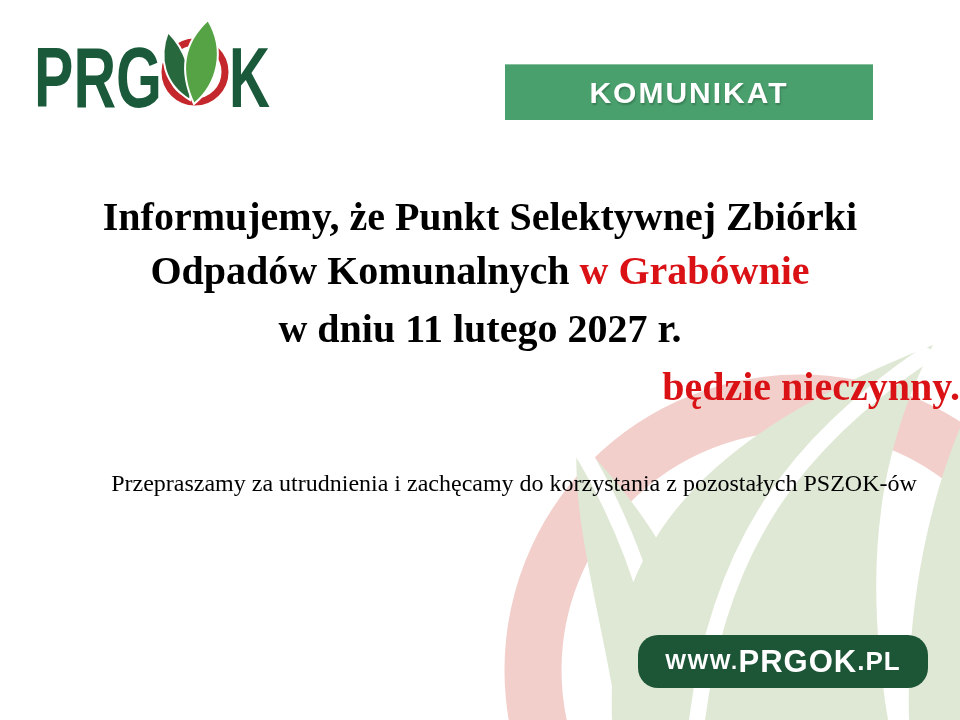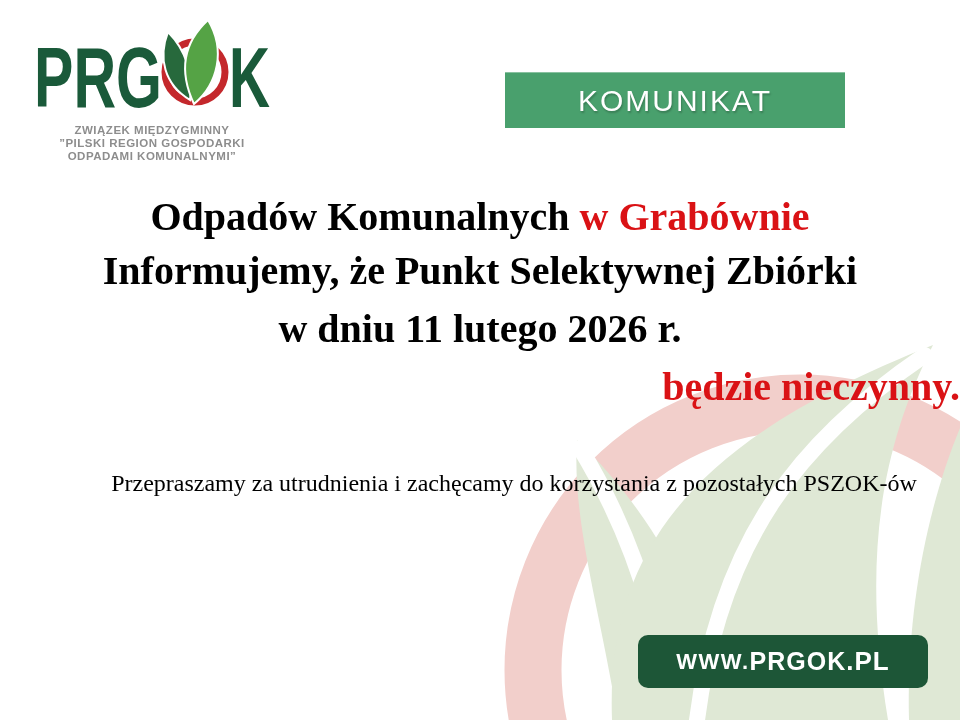--- a/index.html
+++ b/index.html
@@ -7,49 +7,49 @@
        font-family:"Liberation Sans", sans-serif;}
   .stage{position:absolute;inset:0;width:960px;height:720px;overflow:hidden;}
 
   
   .watermark{position:absolute;left:0;top:0;width:960px;height:720px;z-index:0;}
   .wm-ring{fill:none;stroke:var(--watermark_pink,#f2cfcb);stroke-width:57;}
   .wm-leaf{fill:var(--watermark_green,#dfe8d5);}
   .wm-vein{fill:none;stroke:#ffffff;stroke-width:16;stroke-linecap:round;}
 
   
-  .logo{position:absolute;left:26px;top:12px;width:252px;text-align:center;z-index:2;}
+  .logo{position:absolute;left:26px;top:12px;width:252px;z-index:2;}
   .logo-mark{display:block;margin:0 auto;}
   .logo-text{fill:var(--logo_green,#1a5a3a);font-family:"Liberation Sans",sans-serif;font-weight:bold;font-size:86px;}
   .logo-ring{fill:none;stroke:var(--logo_red,#c4282c);stroke-width:7;}
   .leaf-dark{fill:var(--leaf_dark,#27693c);stroke:#ffffff;stroke-width:2;}
   .leaf-bright{fill:var(--leaf_bright,#55a345);stroke:#ffffff;stroke-width:2;}
   .org{margin-top:2px;color:var(--org_gray,#8d8d8d);font-weight:bold;font-size:11.5px;
        line-height:13px;letter-spacing:0.5px;}
 
   
-  .komunikat{position:absolute;left:505px;top:72px;width:340px;height:55px;z-index:2;
-             background:var(--banner_green,#49a06d);color:#ffffff;font-size:30px;font-weight:normal;
+  .komunikat{position:absolute;left:505px;top:64px;width:368px;height:55px;z-index:2;
+             background:var(--banner_green,#49a06d);color:#ffffff;font-size:30px;font-weight:bold;
              letter-spacing:2px;display:flex;align-items:center;justify-content:center;
              text-shadow:1px 2px 2px rgba(0,0,0,0.22);border-top:1px solid rgba(255,255,255,.35);}
   .h-line{font-family:"Liberation Serif", serif;font-weight:bold;font-size:40px;line-height:54px;
           text-align:center;color:#000;width:960px;}
   .heading{position:absolute;top:190px;left:0;z-index:1;}
   .red{color:var(--text_red,#da1215);}
   .date-line{position:absolute;top:302px;left:0;z-index:1;}
   .status-line{position:absolute;top:360px;left:0;z-index:1;text-align:right;}
   .note-line{position:absolute;top:466px;left:0;width:960px;z-index:1;text-align:center;
              font-family:"Liberation Serif", serif;font-size:24px;line-height:34px;color:#000;padding-left:34px;}
 
   
   .url-banner{position:absolute;left:638px;top:635px;width:290px;height:53px;z-index:2;
-              background:var(--footer_green,#1d5637);border-radius:10px;color:#ffffff;
+              background:var(--footer_green,#1d5637);border-radius:20px;color:#ffffff;
               display:flex;align-items:center;justify-content:center;font-weight:bold;cursor:pointer;}
   .url-www{font-size:22px;letter-spacing:1.5px;}
-  .url-name{font-size:25px;letter-spacing:1px;}
+  .url-name{font-size:31px;letter-spacing:1px;}
   .url-tld{font-size:26px;letter-spacing:1px;}
 </style>
 </head>
 <body>
 
 <div class="stage">
 
   <svg class="watermark" viewBox="0 0 960 720" aria-hidden="true">
     <circle class="wm-ring" cx="800" cy="670" r="267"></circle>
 
@@ -63,38 +63,33 @@
   </svg>
 
   <div class="logo">
     <svg class="logo-mark" width="240" height="110" viewBox="0 0 240 110">
       <text class="logo-text" x="2" y="95" textLength="128" lengthAdjust="spacingAndGlyphs">PRG</text>
       <circle class="logo-ring" cx="163" cy="60" r="30"></circle>
       <path class="leaf-dark" d="M 158 88 C 132 72, 126 46, 136 20 C 154 38, 162 64, 158 88 Z"></path>
       <path class="leaf-bright" d="M 162 92 C 147 60, 150 32, 176 8 C 194 38, 186 72, 162 92 Z"></path>
       <text class="logo-text" x="197" y="95" textLength="41" lengthAdjust="spacingAndGlyphs">K</text>
     </svg>
-    <div class="org">
-      <div>ZWIĄZEK MIĘDZYGMINNY</div>
-      <div>”PILSKI REGION GOSPODARKI</div>
-      <div>ODPADAMI KOMUNALNYMI”</div>
-    </div>
   </div>
 
   <div class="komunikat">KOMUNIKAT</div>
 
   <div class="heading">
+    <div class="h-line">Informujemy, że Punkt Selektywnej Zbiórki</div>
     <div class="h-line">
       <span>Odpadów Komunalnych</span>
       <span class="red">w Grabównie</span>
     </div>
-    <div class="h-line">Informujemy, że Punkt Selektywnej Zbiórki</div>
   </div>
 
-  <div class="h-line date-line">w dniu 11 lutego 2026 r.</div>
+  <div class="h-line date-line">w dniu 11 lutego 2027 r.</div>
   <div class="h-line status-line red">będzie nieczynny.</div>
   <div class="note-line">Przepraszamy za utrudnienia i zachęcamy do korzystania z pozostałych PSZOK-ów</div>
 
   <div class="url-banner">
     <span class="url-www">WWW.</span>
     <span class="url-name">PRGOK</span>
     <span class="url-tld">.PL</span>
   </div>
 
 </div>

